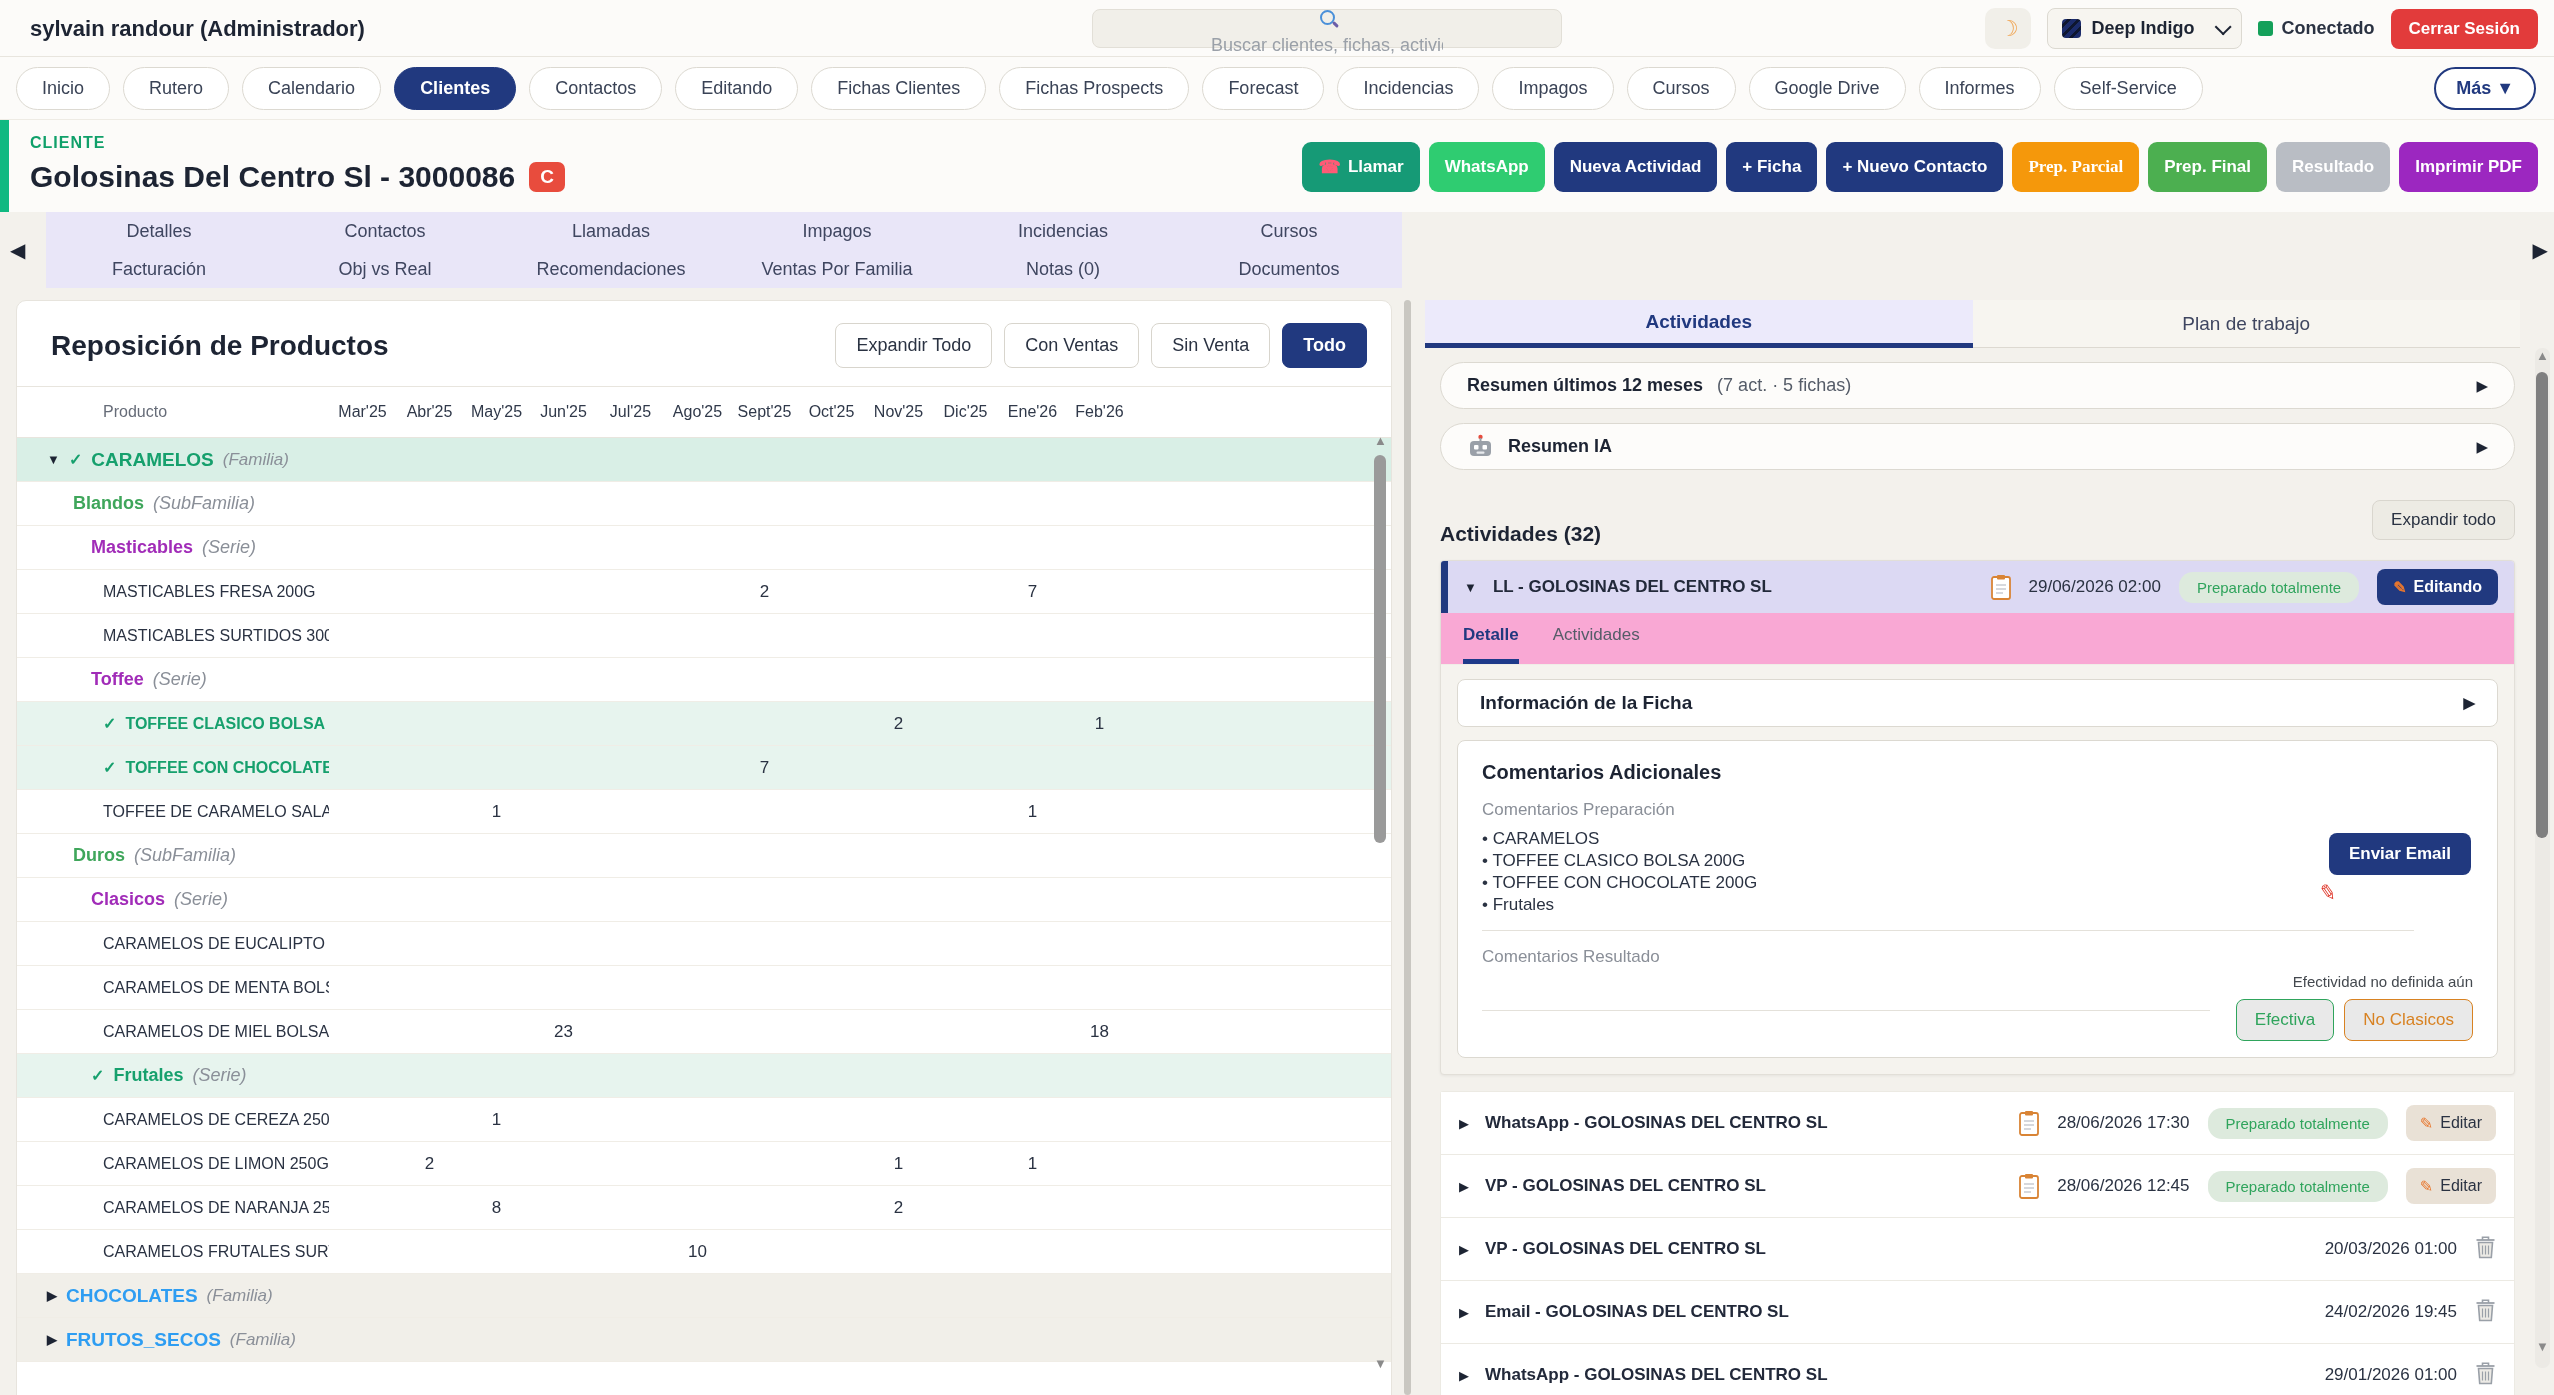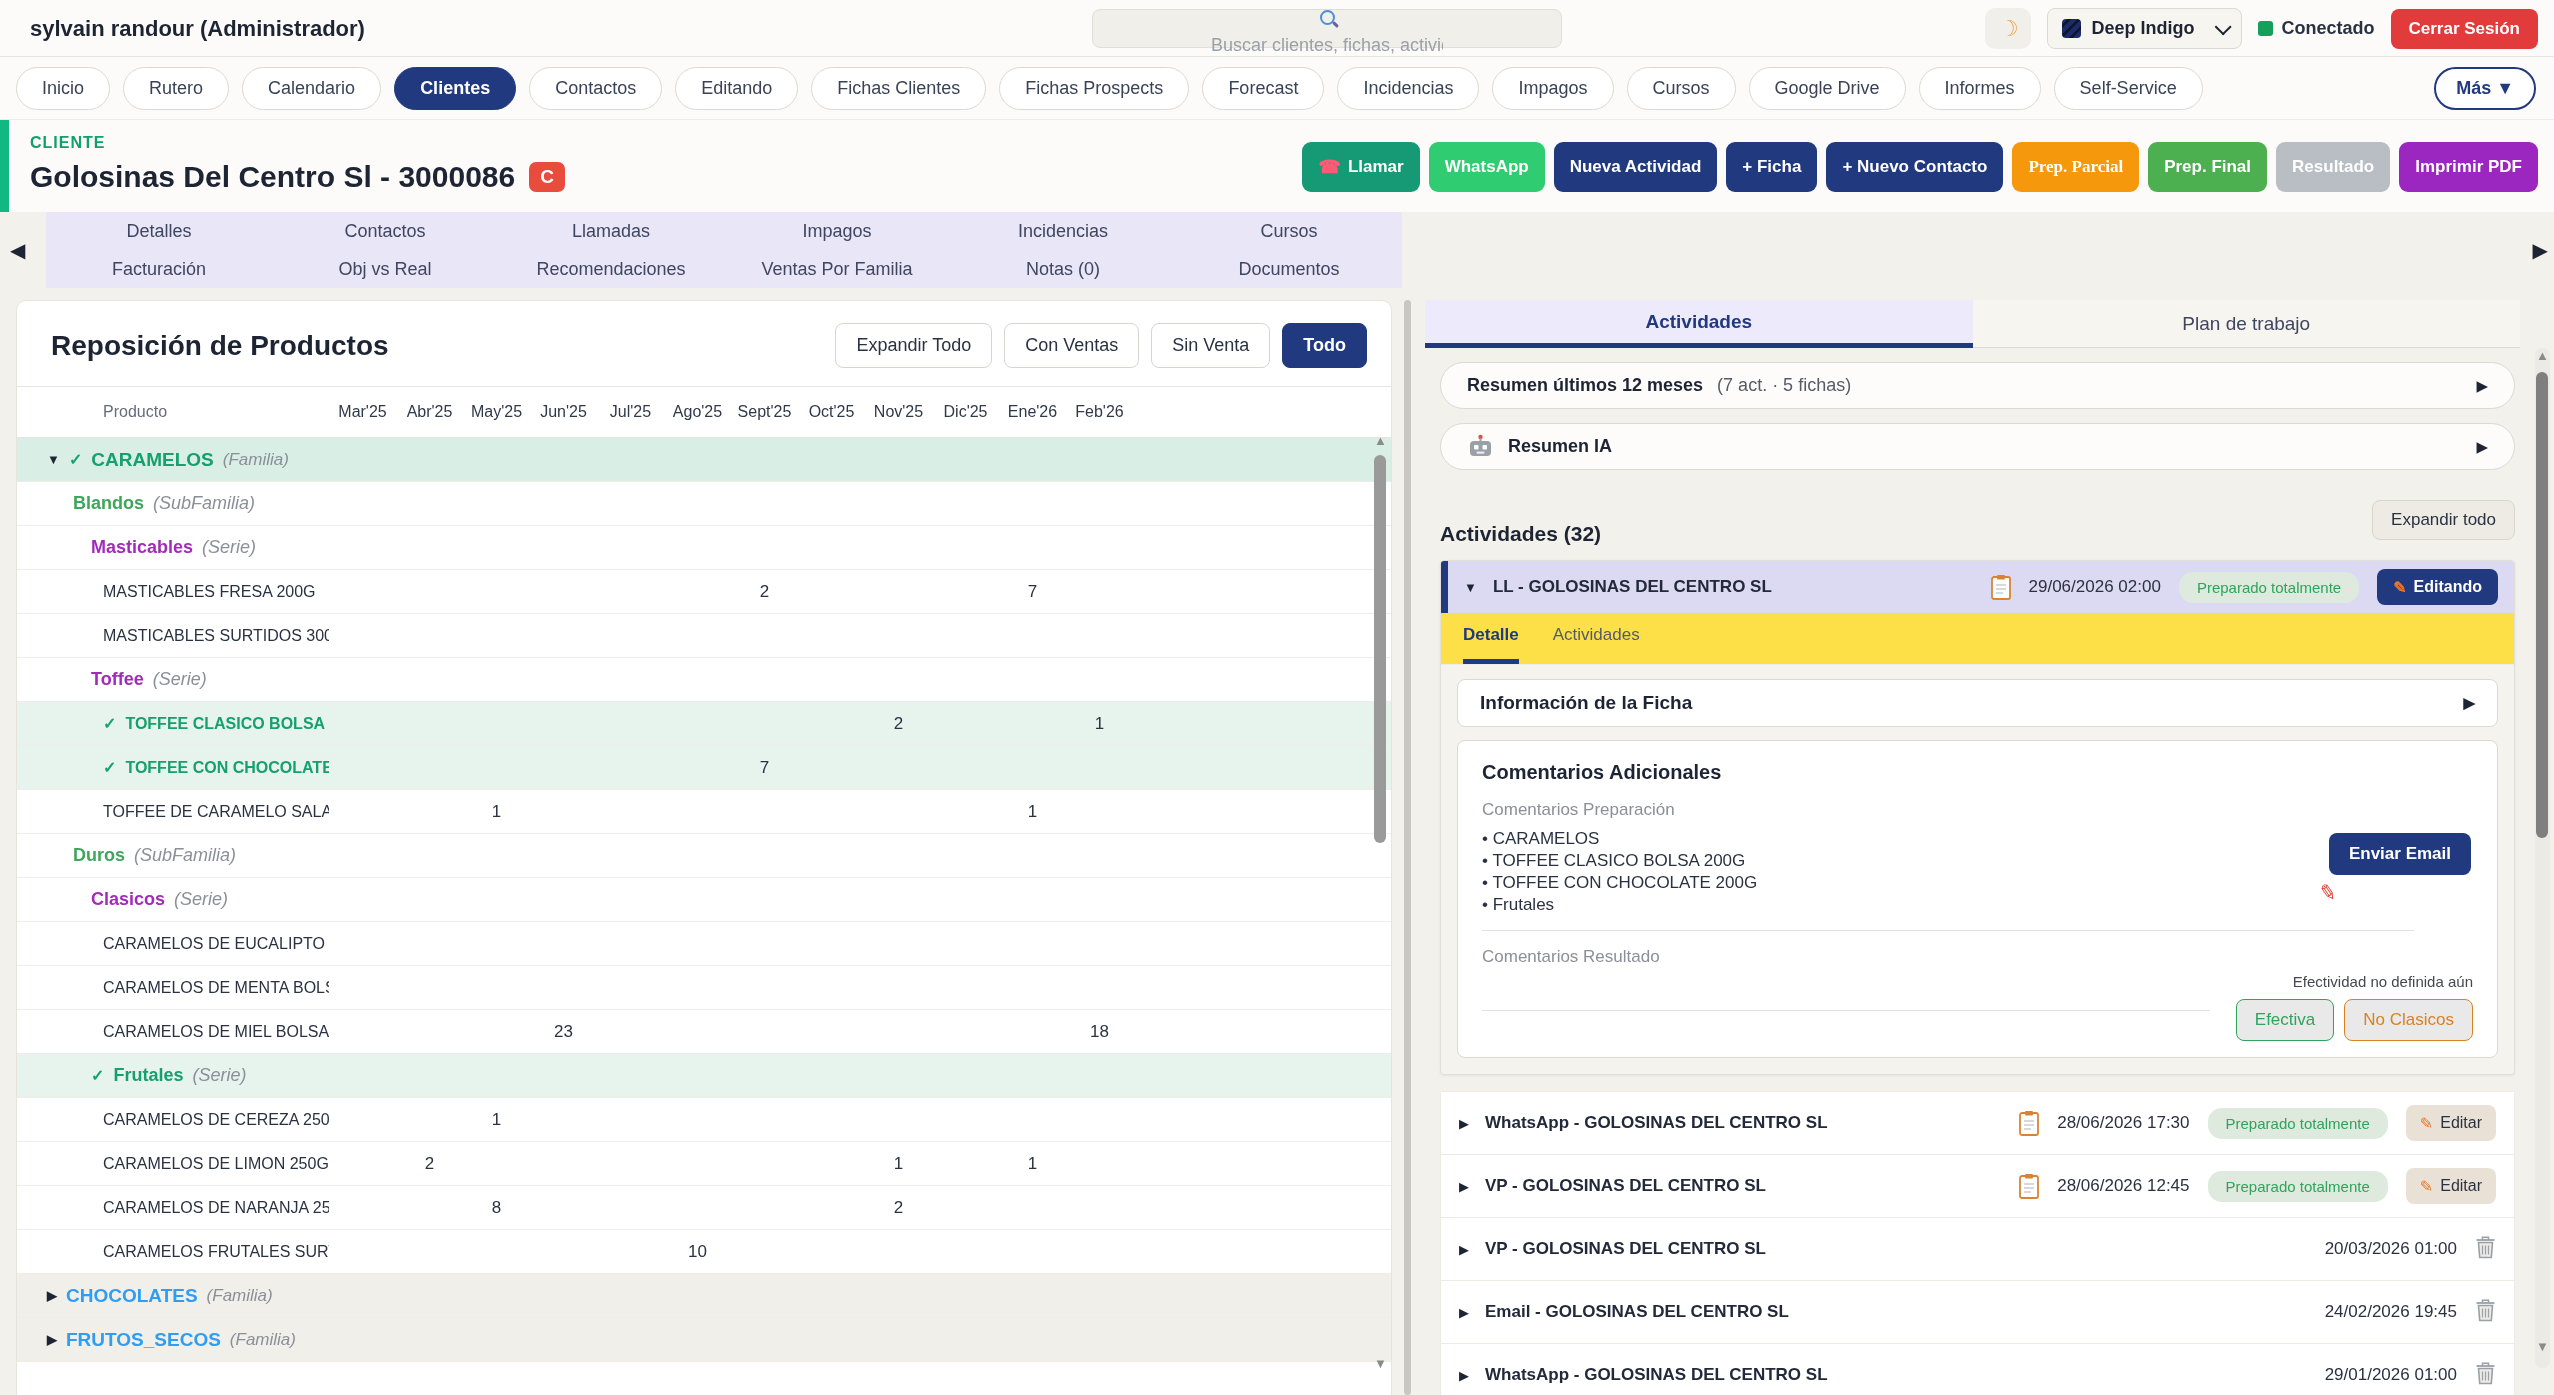--- a/index.html
+++ b/index.html
@@ -111,21 +111,21 @@
   .act-row { height:63px; background:#fff; border-bottom:1px solid #eceae3; display:flex; align-items:center; padding:0 18px; gap:16px; }
   .a-title { font-size:17px; font-weight:bold; color:#22293a; }
   .a-right { margin-left:auto; display:flex; align-items:center; gap:18px; }
   .a-date { font-size:17px; color:#2a3242; }
   .a-badge { font-size:15px; padding:7px 18px; border-radius:14px; white-space:nowrap; }
   .b-green { background:#ddeadd; color:#2fa45c; }
   .btn-editar { height:36px; padding:0 14px; background:#e9e1d6; border-radius:8px; font-size:16px; color:#2a3242; display:flex; align-items:center; gap:7px; }
   .btn-editando { height:36px; padding:0 16px; background:#21397f; border-radius:8px; font-size:16px; font-weight:bold; color:#fff; display:flex; align-items:center; gap:7px; }
   .pencil { color:#e8762d; font-size:16px; }
   .clip { display:flex; }
-  .dtabs { height:52px; background:#fde047; display:flex; align-items:flex-end; padding-left:22px; gap:34px; border-bottom:1px solid #f0ede7; }
+  .dtabs { height:52px; background:#f9a8d4; display:flex; align-items:flex-end; padding-left:22px; gap:34px; border-bottom:1px solid #f0ede7; }
   .dtab { font-size:17px; color:#555c68; padding-bottom:14px; border-bottom:5px solid transparent; }
   .dtab.active { color:#21397f; font-weight:bold; border-bottom-color:#1e3a8a; }
   .exp-body { padding:14px 16px 16px; }
   .info-bar { height:48px; background:#fff; border:1px solid #dcd9d1; border-radius:8px; display:flex; align-items:center; padding:0 22px; font-size:19px; font-weight:bold; color:#1d2433; }
   .comments-card { position:relative; margin-top:13px; background:#fff; border:1px solid #dcd9d1; border-radius:8px; padding:20px 24px 16px; }
   .cc-title { font-size:20px; font-weight:bold; color:#1d2433; }
   .cc-label { margin-top:16px; font-size:17px; color:#8a8f98; }
   .bullets { margin-top:8px; }
   .bullet { font-size:17px; color:#2a3242; line-height:22px; }
   .bullet::before { content:'• '; }

